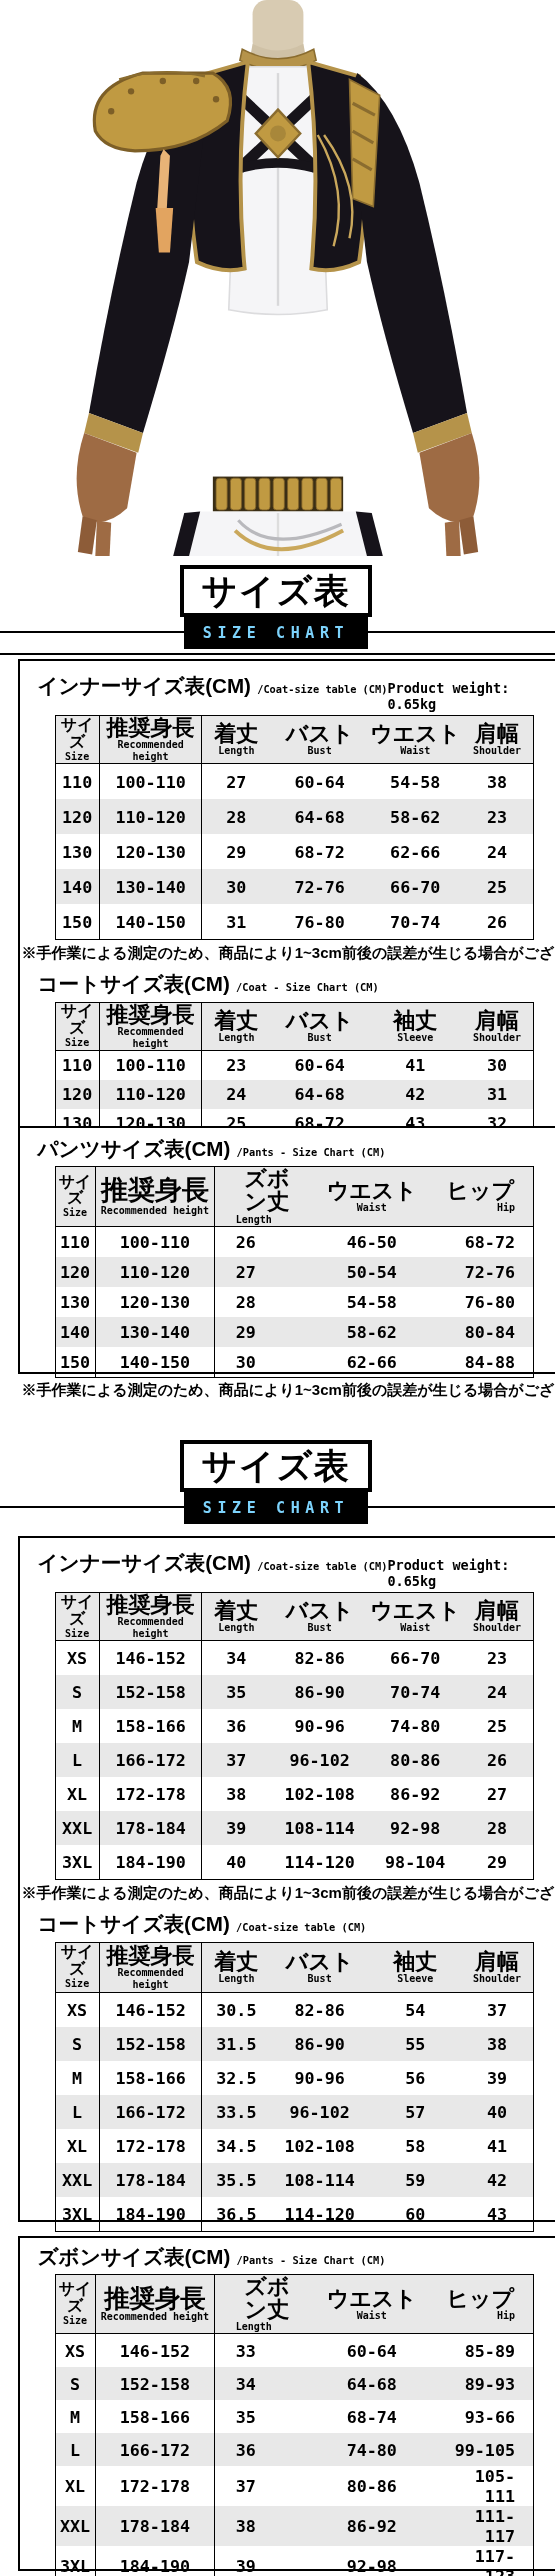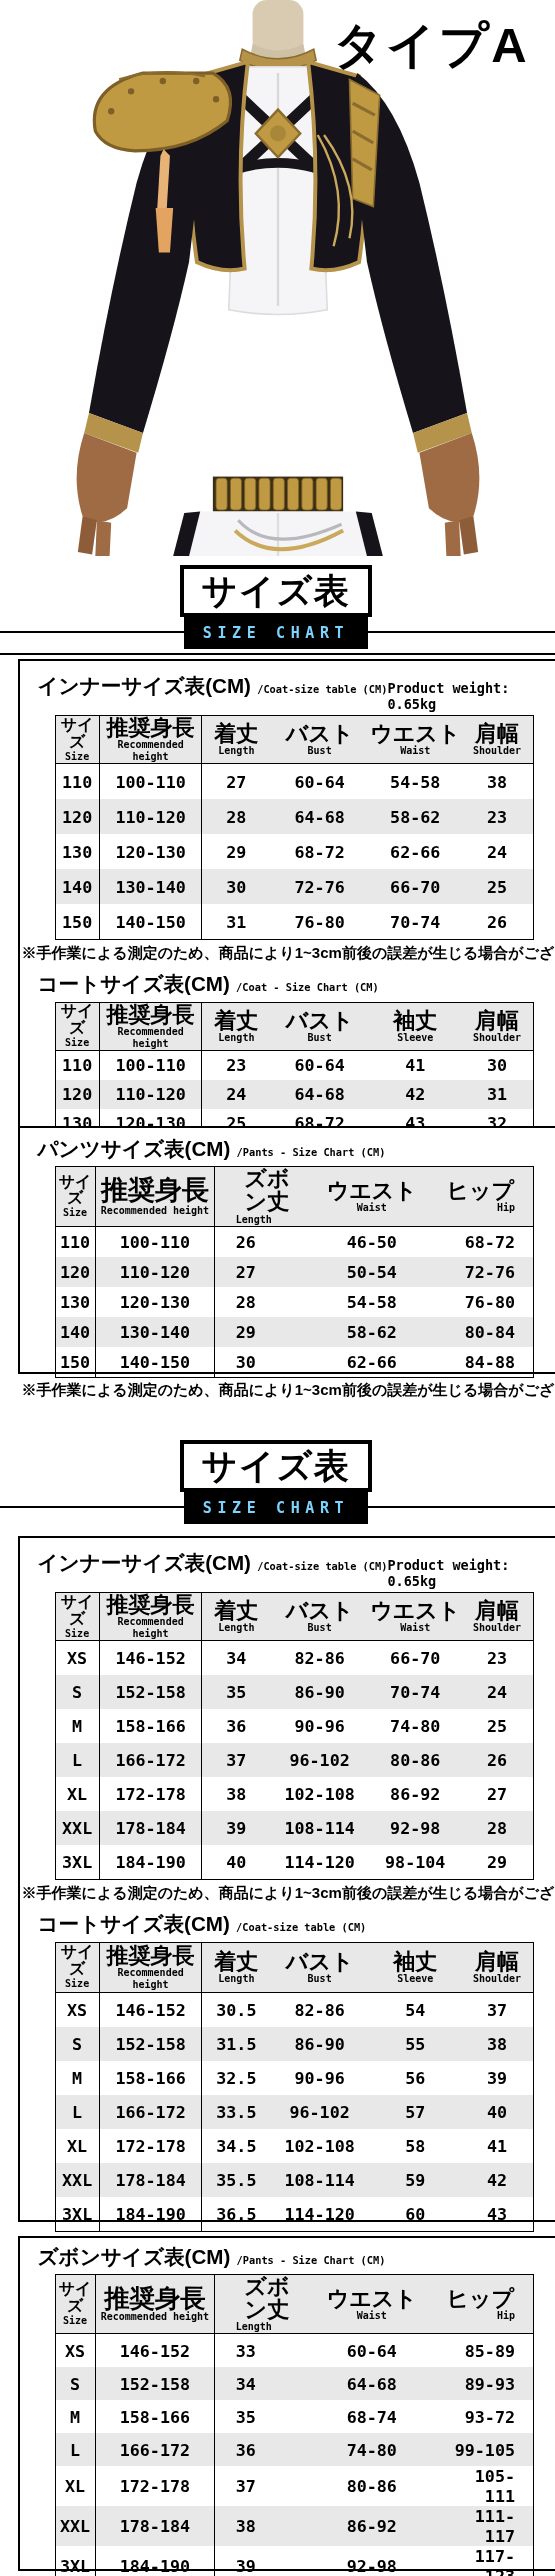--- a/index.html
+++ b/index.html
@@ -138,21 +138,20 @@
         <path d="M106,545 L172,570 L160,640 Q130,668 104,650 Q88,600 106,545 Z" fill="#9e6b44"></path>
         <path d="M104,650 L98,695 L116,698 L122,655 Z" fill="#8d5c38"></path>
         <path d="M122,655 L120,700 L138,700 L140,658 Z" fill="#9e6b44"></path>
       </g>
       <g>
         <path d="M594,545 L528,570 L540,640 Q570,668 596,650 Q612,600 594,545 Z" fill="#9e6b44"></path>
         <path d="M596,650 L602,695 L584,698 L578,655 Z" fill="#8d5c38"></path>
         <path d="M578,655 L580,700 L562,700 L560,658 Z" fill="#9e6b44"></path>
       </g>
     </svg>
-    <div class="type-label">タイプA</div>
   </div>
 
   <div class="hline" style="top:631px;height:1.6px;"></div>
   <div class="hline" style="top:653px;height:2.4px;"></div>
   <div class="hline" style="top:1506px;height:1.6px;"></div>
 
   <div class="badge" style="top:565px;">
     <div class="badge-jp">サイズ表</div>
     <div class="badge-en">SIZE CHART</div>
   </div>
@@ -672,21 +671,21 @@
             <td>152-158</td>
             <td>34</td>
             <td>64-68</td>
             <td>89-93</td>
           </tr>
           <tr>
             <td>M</td>
             <td>158-166</td>
             <td>35</td>
             <td>68-74</td>
-            <td>93-72</td>
+            <td>93-66</td>
           </tr>
           <tr>
             <td>L</td>
             <td>166-172</td>
             <td>36</td>
             <td>74-80</td>
             <td>99-105</td>
           </tr>
           <tr>
             <td>XL</td>

